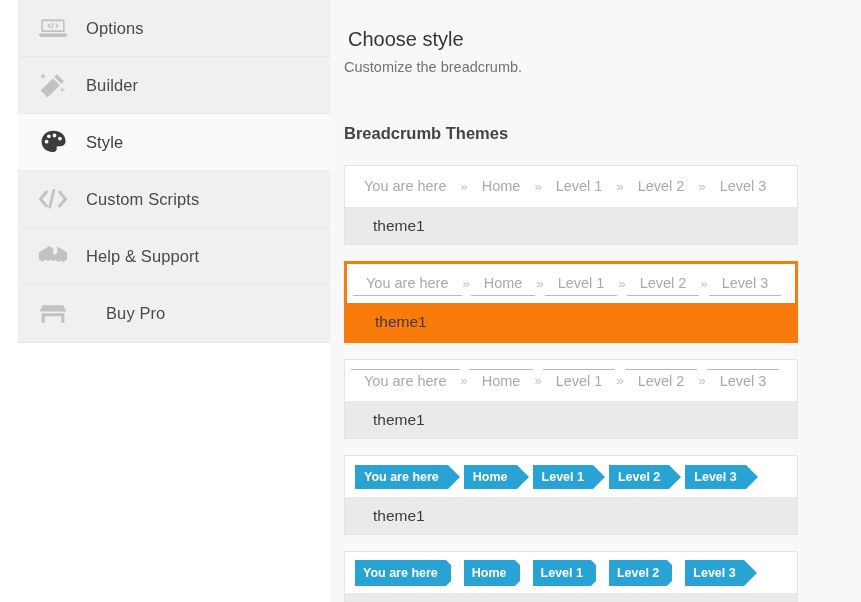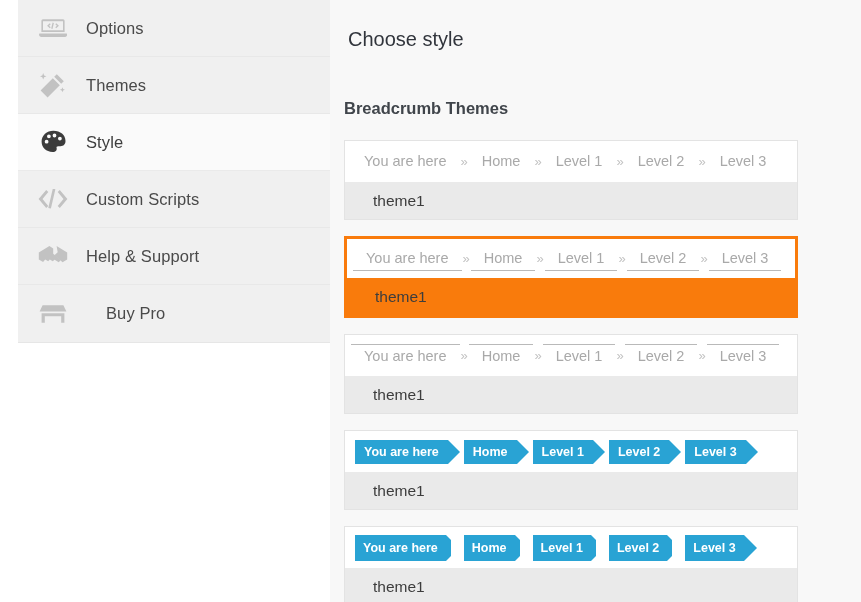--- a/index.html
+++ b/index.html
@@ -268,21 +268,21 @@
         </div>
         <div class="nav-item">
           <span class="nav-icon">
             <svg width="26" height="26" viewBox="0 0 26 26" fill="currentColor">
               <path d="M16.8 2.2 23.8 9.2 21.2 11.8 14.2 4.8z"></path>
               <path d="M12.8 6.2 19.8 13.2 7.6 25.4 0.6 18.4z"></path>
               <path d="M3.2 1.1l.9 2.3 2.3.9-2.3.9-.9 2.3-.9-2.3L0 4.3l2.3-.9z"></path>
               <path d="M22.4 15.2l.7 1.8 1.8.7-1.8.7-.7 1.8-.7-1.8-1.8-.7 1.8-.7z"></path>
             </svg>
           </span>
-          <span class="nav-label">Themes</span>
+          <span class="nav-label">Builder</span>
         </div>
         <div class="nav-item active">
           <span class="nav-icon">
             <svg width="25" height="24" viewBox="0 0 25 24" fill="currentColor">
               <path d="M12.4.8C5.8.8.6 5.4.6 11.6c0 6 4.6 10.4 11 10.4 1.6 0 2.8-.5 3.5-1.3.7-.8.8-1.8.5-2.6-.2-.6-.1-1 .1-1.3.3-.3.8-.5 1.6-.5h2.2c3 0 5-2 5-5.2C24.5 5 19.3.8 12.4.8zM5.6 13.6a1.9 1.9 0 1 1 0-3.8 1.9 1.9 0 0 1 0 3.8zm2.3-5.4a1.9 1.9 0 1 1 0-3.8 1.9 1.9 0 0 1 0 3.8zm5.6-.8a1.9 1.9 0 1 1 0-3.8 1.9 1.9 0 0 1 0 3.8zm5.4 3.1a1.9 1.9 0 1 1 0-3.8 1.9 1.9 0 0 1 0 3.8z"></path>
             </svg>
           </span>
           <span class="nav-label">Style</span>
         </div>
         <div class="nav-item">
@@ -312,20 +312,21 @@
             </svg>
           </span>
           <span class="nav-label">Buy Pro</span>
         </div>
       </nav>
   </div>
 
   <div class="main">
 
     <h1 class="page-title">Choose style</h1>
+    <p class="page-subtitle">Customize the breadcrumb.</p>
     <h2 class="section-title">Breadcrumb Themes</h2>
 
     <div class="theme-list" id="theme-list">
         <div class="theme-card">
           <div class="crumb-strip">
             <div class="crumbs-plain">
               <span class="crumb">You are here</span>
               <span class="sep">»</span>
               <span class="crumb">Home</span>
               <span class="sep">»</span>

